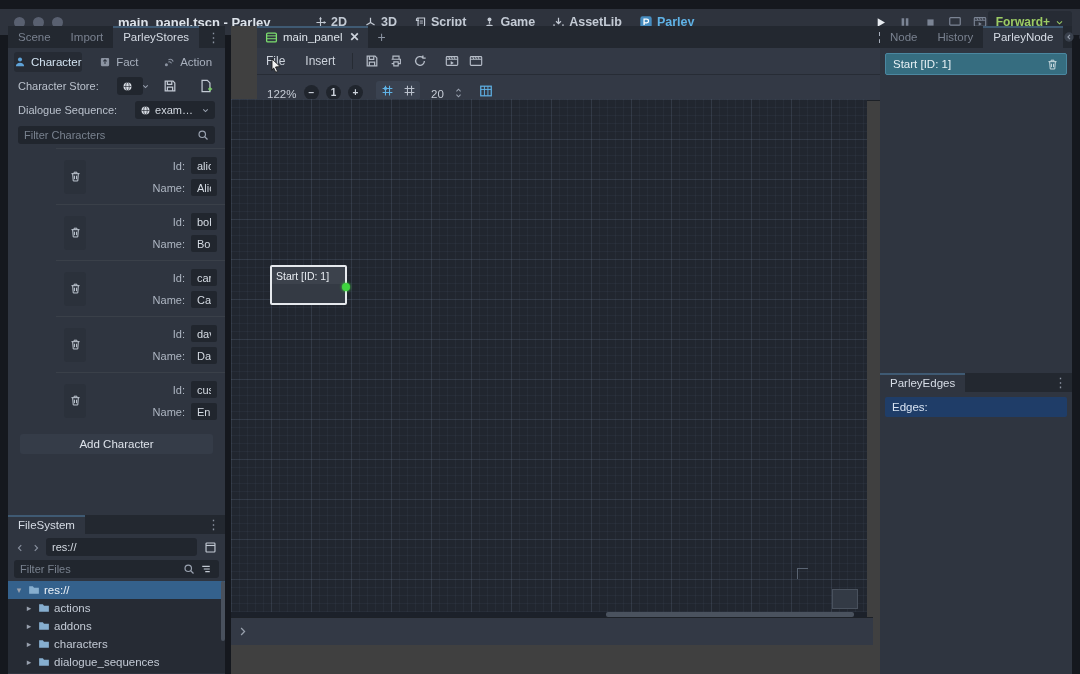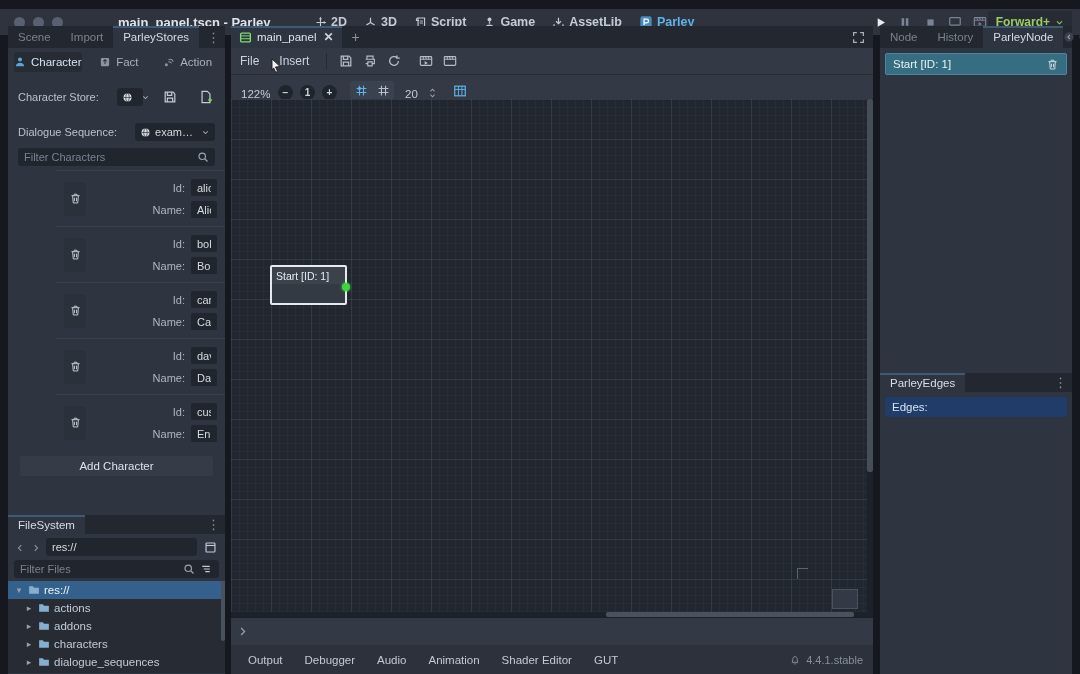--- a/index.html
+++ b/index.html
@@ -26,21 +26,21 @@
   .dock-tab{display:flex;align-items:center;gap:4px;padding:0 10px;color:#79818f;font-size:11.5px;}
   .dock-tab.active{background:#2f3540;color:#d7dde6;box-shadow:inset 0 2px 0 0 #3f5a73;}
   .dots{margin-left:auto;align-self:center;color:#8b93a1;font-size:13px;padding:0 5px;}
   
   .left-dock{position:absolute;left:8px;top:26px;width:217px;height:648px;background:#ef4444;}
   .stores-panel{position:absolute;left:0;top:22px;right:0;height:467px;background:#2f3540;}
   .sub-tabs{display:flex;align-items:center;gap:6px;padding:4px 6px 2px 6px;}
   .sub-tab{flex:1;display:flex;align-items:center;justify-content:center;gap:5px;height:20px;
     color:#a8b0bd;font-size:11.5px;border-radius:3px;}
   .sub-tab.active{background:#262b34;color:#d3e4f2;}
-  .field-row{display:flex;align-items:center;gap:18px;padding:3px 10px;margin-top:11px;}
+  .field-row{display:flex;align-items:center;gap:18px;padding:3px 10px;}
   .field-label{font-size:11px;color:#bac1cc;flex:none;}
   .dd{flex:1;display:flex;align-items:center;gap:4px;height:18px;background:#21262e;border-radius:3px;
     padding:0 5px;font-size:11px;color:#d2d8e0;min-width:0;}
   .dd .val{flex:1;text-align:center;overflow:hidden;white-space:nowrap;text-overflow:ellipsis;}
   .mini-btn{width:18px;height:18px;display:flex;align-items:center;justify-content:center;color:#c3cad4;}
   .search-box{display:flex;align-items:center;height:18px;background:#21262e;border-radius:3px;
     margin:4px 10px 2px 10px;padding:0 6px;}
   .search-box input{flex:1;background:transparent;border:0;color:#d5dbe3;font-size:11px;padding:0;min-width:0;}
   .search-box input::placeholder{color:#79828f;}
   .char-list{margin-top:4px;margin-left:48px;}
@@ -61,21 +61,21 @@
   .nav-arrow{color:#8b93a1;font-size:12px;width:12px;text-align:center;}
   .fs-path{flex:1;display:flex;align-items:center;height:18px;background:#21262e;border-radius:3px;padding:0 6px;min-width:0;}
   .fs-path input{flex:1;background:transparent;border:0;color:#d5dbe3;font-size:11px;padding:0;min-width:0;}
   .fs-tree{position:relative;margin-top:3px;background:#262b34;height:92px;overflow:hidden;}
   .tree-row{display:flex;align-items:center;gap:4px;height:18px;padding-left:6px;font-size:11.5px;color:#c3cad5;}
   .tree-row.selected{background:#34618c;color:#eef4fa;}
   .tree-row.child{padding-left:16px;}
   .tw{width:10px;color:#98a0ad;font-size:9px;display:flex;justify-content:center;}
   .fs-scroll{position:absolute;right:0;top:0;width:4px;height:60px;background:#49515d;border-radius:2px;}
   
-  .center{position:absolute;left:231px;top:26px;width:642px;height:648px;background:#404040;}
+  .center{position:absolute;left:231px;top:26px;width:642px;height:648px;background:#404040;padding-left:26px;}
   .main-tabbar{display:flex;align-items:stretch;background:#232830;height:22px;}
   .main-tab{display:flex;align-items:center;gap:5px;padding:0 8px;background:#2f3540;color:#dde3ea;
     font-size:11.5px;box-shadow:inset 0 2px 0 0 #3f5a73;}
   .tab-close{color:#cdd3dc;font-size:12px;font-weight:bold;margin-left:2px;}
   .tab-plus{display:flex;align-items:center;padding:0 10px;color:#8b93a1;font-size:14px;}
   .tab-expand{margin-left:auto;align-self:center;padding:0 8px;color:#aab2bf;}
   .menubar{display:flex;align-items:center;height:26px;background:#333945;border-bottom:1px solid #272c35;gap:2px;}
   .menu-item{padding:0 9px;font-size:12px;color:#cdd3dc;text-align:right;}
   .menubar .vsep{width:1px;height:16px;background:#262b33;margin:0 6px;}
   .tool-ic{width:22px;height:20px;display:flex;align-items:center;justify-content:center;color:#b6bdc8;}
@@ -564,35 +564,20 @@
     <div class="vscroll">
         <div class="thumb"></div>
       </div>
 
     <div class="expander-row">
       <svg class="ic" width="11" height="11" viewBox="0 0 16 16">
           <path d="M6 3 11 8l-5 5" fill="none" stroke="currentColor" stroke-width="1.8"></path>
         </svg>
     </div>
 
-    <div class="bottom-bar">
-      <span class="bb-item">Output</span>
-      <span class="bb-item">Debugger</span>
-      <span class="bb-item">Audio</span>
-      <span class="bb-item">Animation</span>
-      <span class="bb-item">Shader Editor</span>
-      <span class="bb-item">GUT</span>
-      <span class="bb-right">
-        <svg class="ic" width="12" height="12" viewBox="0 0 16 16">
-            <path d="M4 11c.8-.8 1-2 1-3.5C5 5 6.3 3.5 8 3.5S11 5 11 7.5c0 1.5.2 2.7 1 3.5z" fill="none" stroke="currentColor" stroke-width="1.3"></path>
-            <path d="M6.8 12.7a1.3 1.3 0 0 0 2.4 0" fill="none" stroke="currentColor" stroke-width="1.3"></path>
-          </svg>
-        <span>4.4.1.stable</span>
-      </span>
-    </div>
   </div>
 
   <div class="right-dock">
     <div class="dock-tabbar">
       <div class="dock-tab">Node</div>
       <div class="dock-tab">History</div>
       <div class="dock-tab active">ParleyNode</div>
       <div class="hist-icons">
         <svg class="ic" width="12" height="12" viewBox="0 0 16 16">
             <circle cx="8" cy="8" r="6.2" fill="#3a414d"></circle>

